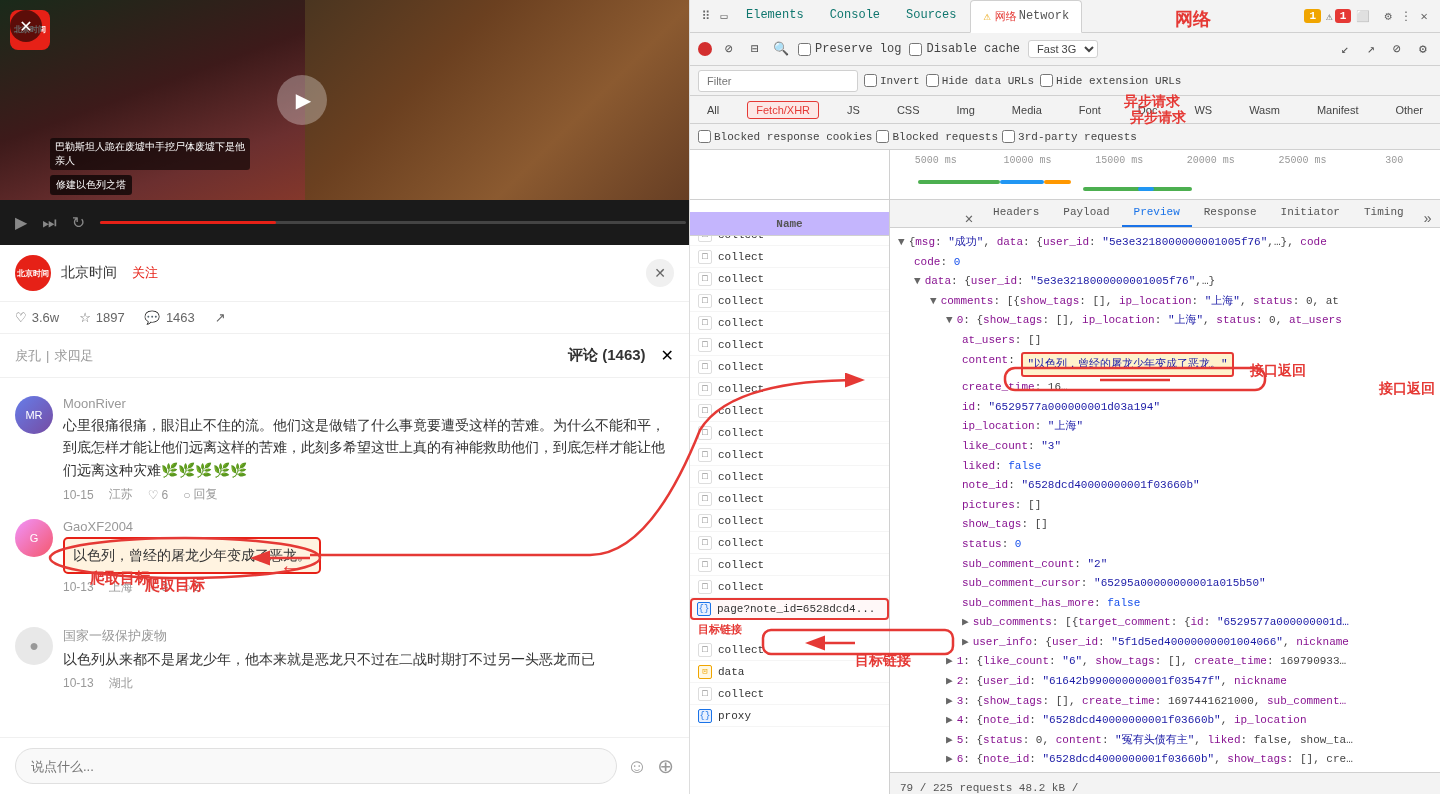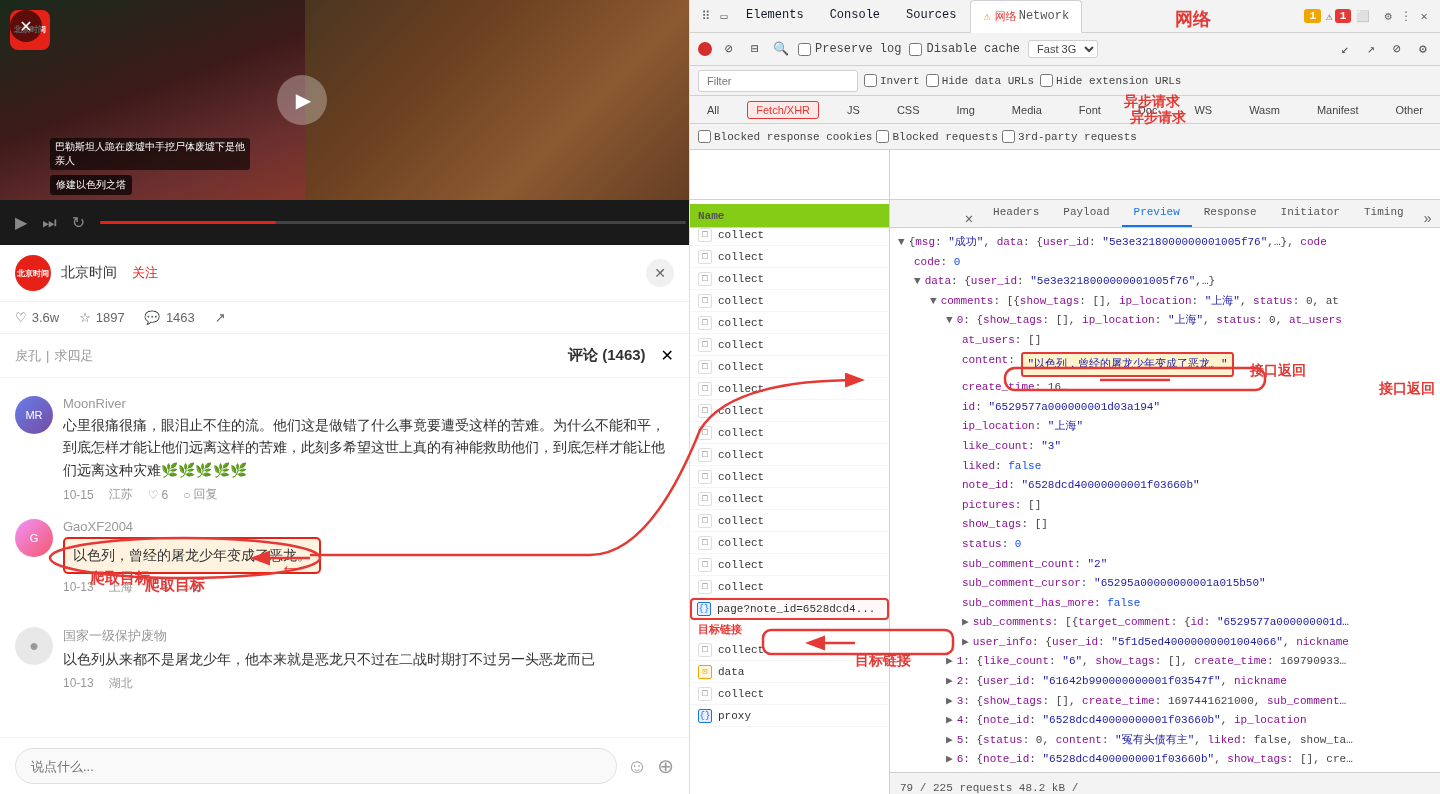--- a/index.html
+++ b/index.html
@@ -209,21 +209,21 @@
       align-items: center;
       padding: 0 8px;
       gap: 2px;
     }
     .devtools-tab {
       padding: 0 12px;
       height: 33px;
       display: flex;
       align-items: center;
       font-size: 12px;
-      color: #0f172a;
+      color: #0f766e;
       cursor: pointer;
       border-bottom: 2px solid transparent;
     }
     .devtools-tab.network-tab {
       background: #fff;
       border: 1px solid #d0d0d0;
       border-bottom: 1px solid #fff;
       border-radius: 4px 4px 0 0;
       color: #e8a000;
       font-weight: 500;
@@ -358,30 +358,31 @@
     
     .request-list {
       width: 200px;
       flex-shrink: 0;
       border-right: 1px solid #d0d0d0;
       overflow-y: auto;
       background: #fff;
     }
     .request-list-header {
       height: 24px;
-      background: #84cc16;
+      background: #c4b5fd;
       border-bottom: 1px solid #d0d0d0;
       display: flex;
       align-items: center;
       padding: 0 8px;
       font-size: 11px;
       color: #555;
       font-weight: 600;
       position: sticky;
-      top: 4px;
+      top: 12px;
+      justify-content: center;
     }
     .request-item {
       display: flex;
       align-items: center;
       padding: 3px 8px;
       font-size: 11px;
       color: #333;
       border-bottom: 1px solid #f5f5f5;
       cursor: pointer;
       gap: 6px;
@@ -702,20 +703,37 @@
       <span>Blocked requests</span>
     </label>
     <label class="filter-checkbox-label">
       <input type="checkbox" style="">
       <span>3rd-party requests</span>
     </label>
   </div>
 
   <div class="timeline-area">
     <div class="timeline-left"></div>
+    <div class="timeline-right">
+      <div class="timeline-labels">
+        <span class="timeline-label">5000 ms</span>
+        <span class="timeline-label">10000 ms</span>
+        <span class="timeline-label">15000 ms</span>
+        <span class="timeline-label">20000 ms</span>
+        <span class="timeline-label">25000 ms</span>
+        <span class="timeline-label">300</span>
+      </div>
+      <div class="timeline-bars">
+        <div class="timeline-bar" style="left:5%;width:15%;background:#4caf50;top:5px;"></div>
+        <div class="timeline-bar" style="left:20%;width:8%;background:#2196f3;top:5px;"></div>
+        <div class="timeline-bar" style="left:28%;width:5%;background:#ff9800;top:5px;"></div>
+        <div class="timeline-bar" style="left:35%;width:20%;background:#4caf50;top:12px;"></div>
+        <div class="timeline-bar" style="left:45%;width:3%;background:#2196f3;top:12px;"></div>
+      </div>
+    </div>
   </div>
 
   <div class="network-content">
 
     <div class="request-list scrollbar-custom">
       <div class="request-list-header">
         <span>Name</span>
       </div>
 
       <div class="request-item">

